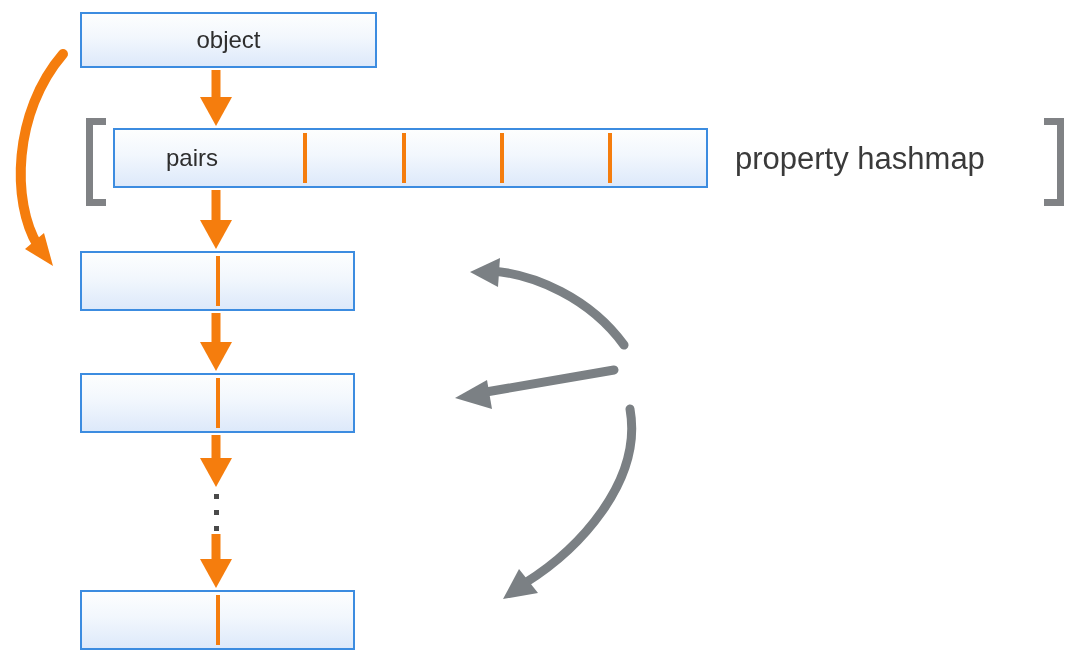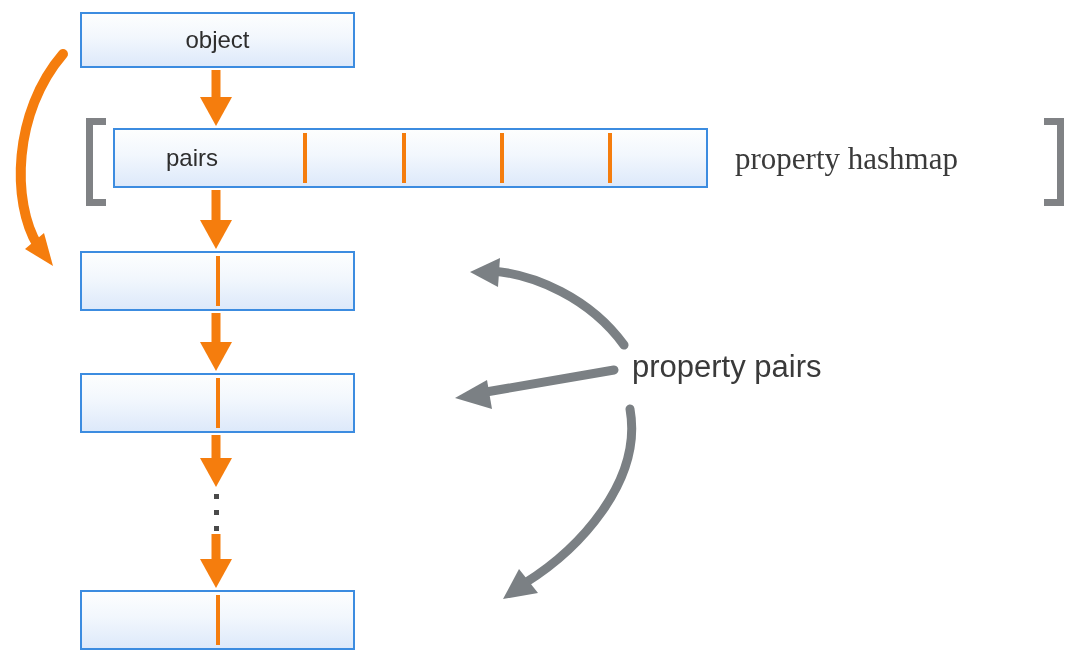--- a/index.html
+++ b/index.html
@@ -72,21 +72,21 @@
     width: 1078px;
     height: 656px;
     pointer-events: none;
   }
 </style>
 </head>
 <body>
 
 <div id="canvas">
 
-  <div class="box" style="left:80px; top:12px; width:275px; height:56px; justify-content:center;">
+  <div class="box" style="left:80px; top:12px; width:297px; height:56px; justify-content:center;">
     <span class="box-label">object</span>
   </div>
 
   <div class="box" style="left:113px; top:128px; width:595px; height:60px; justify-content:flex-start; padding-left:51px;">
     <span class="box-label">pairs</span>
   </div>
 
   <div class="box" style="left:80px; top:251px; width:275px; height:60px; justify-content:center;">
     <span class="box-label"></span>
   </div>
@@ -104,22 +104,21 @@
   <div class="tick" style="left:500px; top:133px; height:50px;"></div>
   <div class="tick" style="left:608px; top:133px; height:50px;"></div>
 
   <div class="vline" style="left:216px; top:256px; height:50px;"></div>
   <div class="vline" style="left:216px; top:378px; height:50px;"></div>
   <div class="vline" style="left:216px; top:595px; height:50px;"></div>
 
   <div class="bracket bracket-left" style="left:86px; top:118px; width:20px; height:88px;"></div>
   <div class="bracket bracket-right" style="left:1044px; top:118px; width:20px; height:88px;"></div>
 
-  <div class="free-text" style="left:735px; top:143px;font-family:Liberation Serif, serif;">property hashmap</div>
-  <div class="free-text" style="left:632px; top:351px;">property pairs</div>
+  <div class="free-text" style="left:735px; top:143px;">property hashmap</div>
 
   <div class="ellipsis-dot" style="left:214px; top:494px;"></div>
   <div class="ellipsis-dot" style="left:214px; top:510px;"></div>
   <div class="ellipsis-dot" style="left:214px; top:526px;"></div>
 
   <svg class="overlay" viewBox="0 0 1078 656">
 
     <g>
       <line x1="216" y1="70" x2="216" y2="110" stroke="#f57d0d" stroke-width="9"></line>
       <polygon points="216,126 200,97 232,97" fill="#f57d0d"></polygon>

